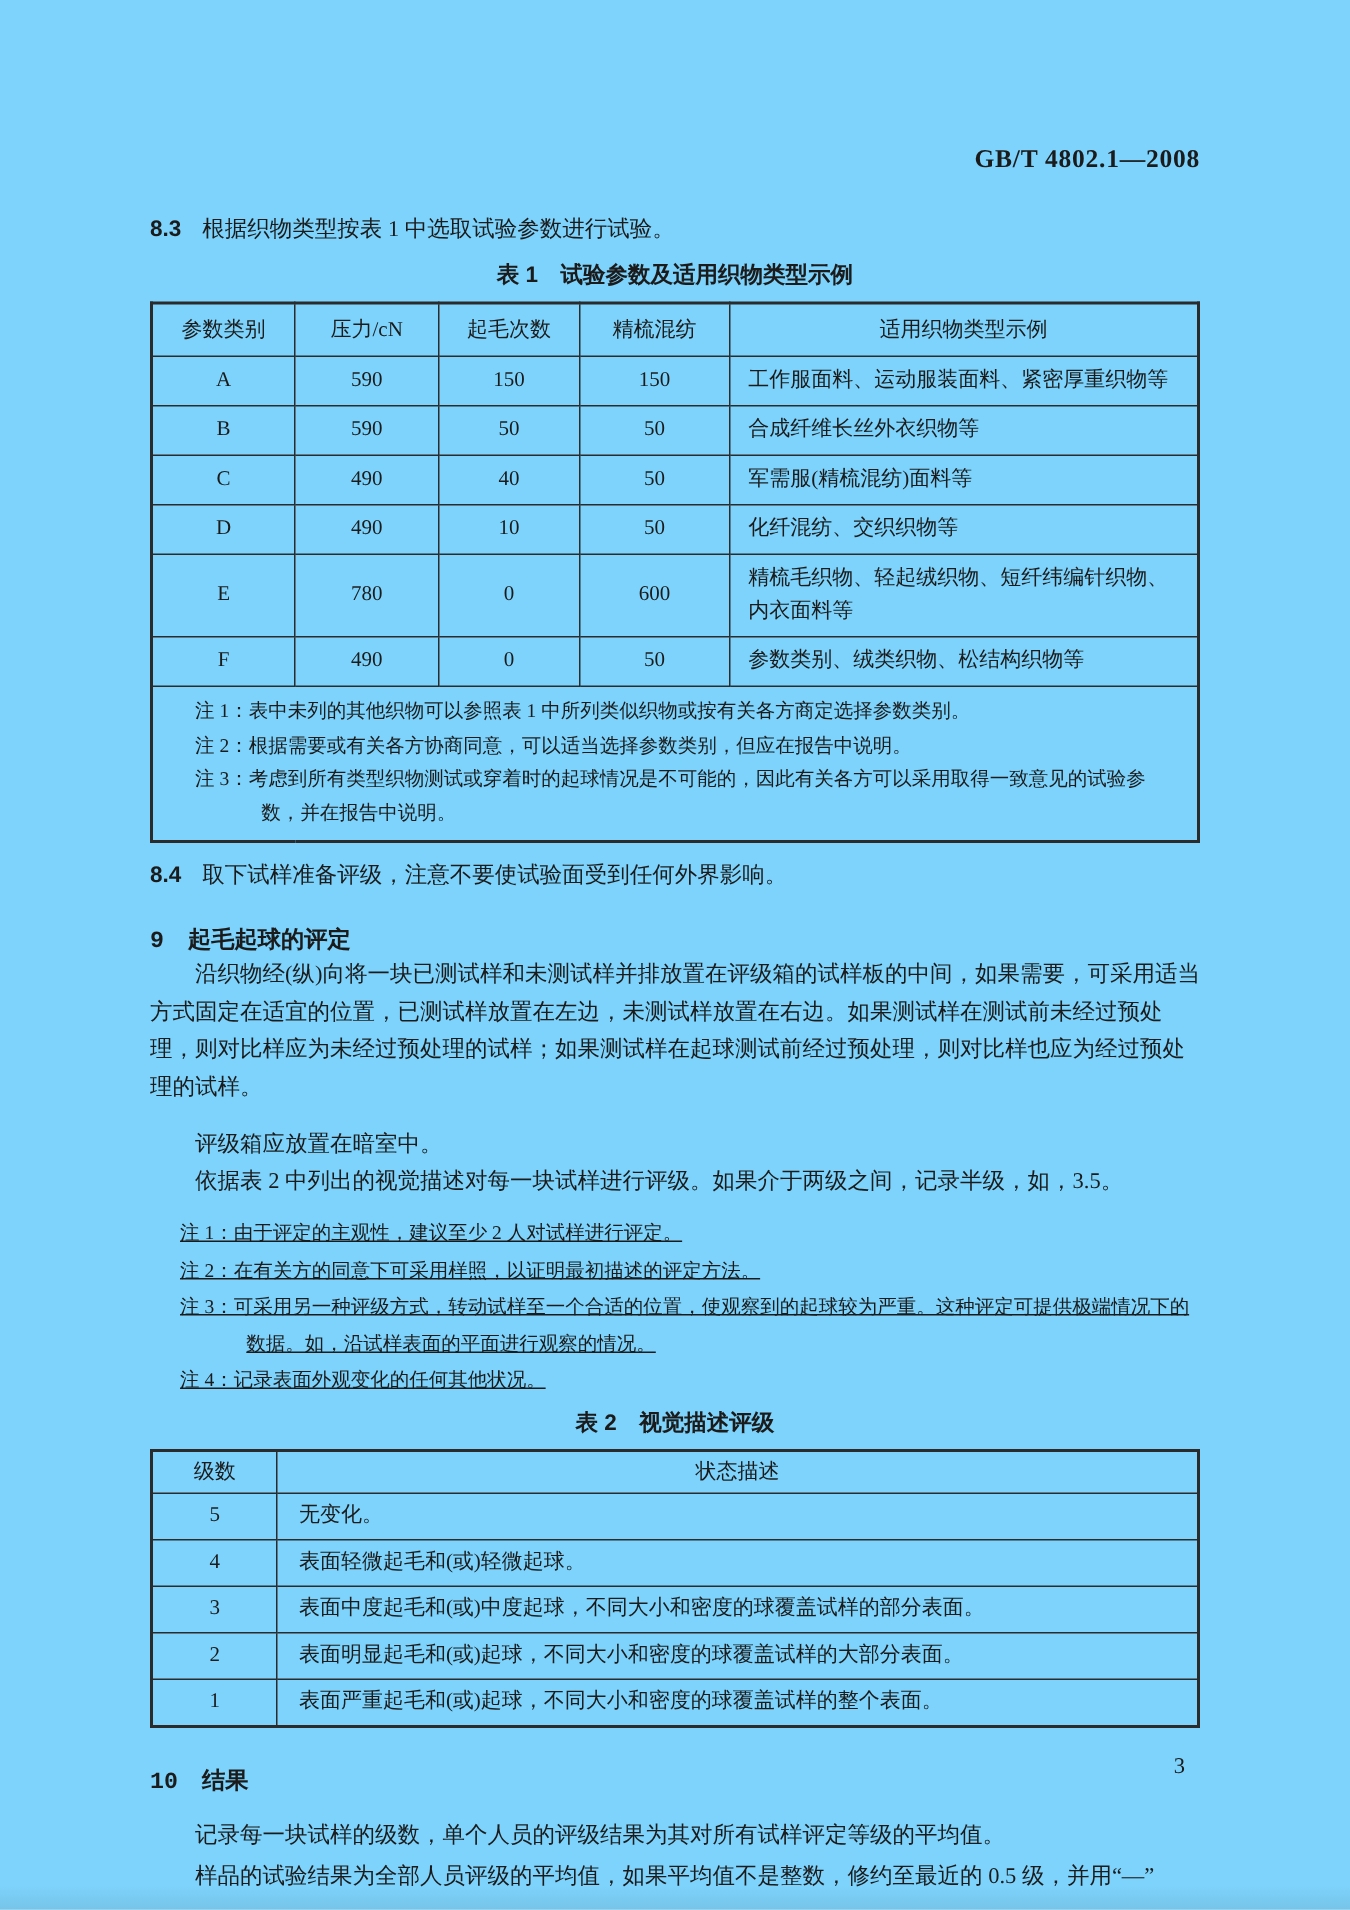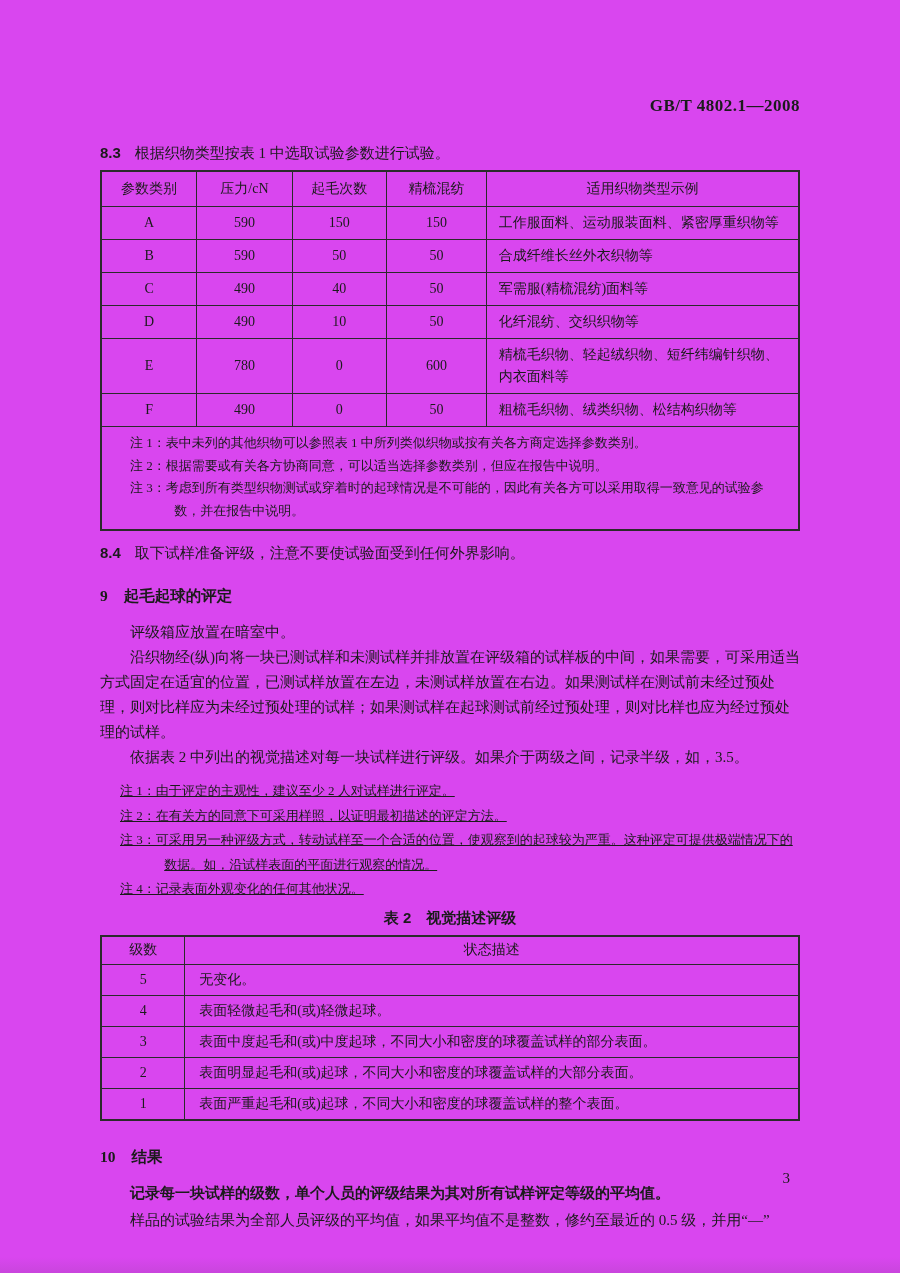--- a/index.html
+++ b/index.html
@@ -6,21 +6,21 @@
   body {
     width:900px; height:1273px;
     background:#f4f4f2;
     font-family:"Liberation Serif","DejaVu Serif",serif;
     color:#1b1b1b;
     position:relative;
     overflow:hidden;
   }
   .page {
     position:absolute; inset:0;
-    background:#d946ef;
+    background:#7dd3fc;
     padding:96px 100px 0 100px;
     box-sizing:border-box;
   }
   .doc-number {
     text-align:right;
     font-size:17px;
     font-weight:bold;
     letter-spacing:0.5px;
     height:20px;
     line-height:20px;
@@ -54,21 +54,21 @@
   td.c { text-align:center; height:22px; }
   td.l { text-align:left; padding-left:12px; padding-right:10px; }
   .notes-cell { padding:5px 16px 7px 28px; }
   .tnote {
     font-size:13px; line-height:22.5px;
     padding-left:3.4em; text-indent:-3.4em;
   }
   
   .sec-h {
     margin-top:21px;
-    font-family:Liberation Serif, serif;
+    font-family:Liberation Mono, monospace;
     font-weight:bold; font-size:15.5px; height:22px; line-height:22px;
   }
   .sec-h .h-num { margin-right:16px; }
   
   .para {
     font-size:15px; line-height:25px;
     text-indent:2em; margin:0;
   }
   .para.first { margin-top:13px; }
   
@@ -95,20 +95,21 @@
 <body>
 
 <div class="page">
 
   <div class="doc-number">GB/T 4802.1—2008</div>
 
   <div class="clause">
     <span class="c-num">8.3</span><span>根据织物类型按表 1 中选取试验参数进行试验。</span>
   </div>
 
+  <div class="tbl-title">表 1　试验参数及适用织物类型示例</div>
 
   <table id="table1">
     <colgroup>
       <col style="width:13.7%">
         <col style="width:13.7%">
         <col style="width:13.5%">
         <col style="width:14.3%">
         <col>
     </colgroup>
     <thead>
@@ -154,42 +155,42 @@
         <td class="c">780</td>
         <td class="c">0</td>
         <td class="c">600</td>
         <td class="l">精梳毛织物、轻起绒织物、短纤纬编针织物、内衣面料等</td>
       </tr>
       <tr>
         <td class="c">F</td>
         <td class="c">490</td>
         <td class="c">0</td>
         <td class="c">50</td>
-        <td class="l">粗梳毛织物、绒类织物、松结构织物等</td>
+        <td class="l">参数类别、绒类织物、松结构织物等</td>
       </tr>
       <tr>
         <td class="notes-cell" colspan="5">
           <div class="tnote">注 1：表中未列的其他织物可以参照表 1 中所列类似织物或按有关各方商定选择参数类别。</div>
           <div class="tnote">注 2：根据需要或有关各方协商同意，可以适当选择参数类别，但应在报告中说明。</div>
           <div class="tnote">注 3：考虑到所有类型织物测试或穿着时的起球情况是不可能的，因此有关各方可以采用取得一致意见的试验参数，并在报告中说明。</div>
         </td>
       </tr>
     </tbody>
   </table>
 
   <div class="clause" style="margin-top:11px;">
     <span class="c-num">8.4</span><span>取下试样准备评级，注意不要使试验面受到任何外界影响。</span>
   </div>
 
   <div class="sec-h">
     <span class="h-num">9</span><span>起毛起球的评定</span>
   </div>
 
+  <p class="para">沿织物经(纵)向将一块已测试样和未测试样并排放置在评级箱的试样板的中间，如果需要，可采用适当方式固定在适宜的位置，已测试样放置在左边，未测试样放置在右边。如果测试样在测试前未经过预处理，则对比样应为未经过预处理的试样；如果测试样在起球测试前经过预处理，则对比样也应为经过预处理的试样。</p>
   <p class="para first">评级箱应放置在暗室中。</p>
-  <p class="para">沿织物经(纵)向将一块已测试样和未测试样并排放置在评级箱的试样板的中间，如果需要，可采用适当方式固定在适宜的位置，已测试样放置在左边，未测试样放置在右边。如果测试样在测试前未经过预处理，则对比样应为未经过预处理的试样；如果测试样在起球测试前经过预处理，则对比样也应为经过预处理的试样。</p>
   <p class="para">依据表 2 中列出的视觉描述对每一块试样进行评级。如果介于两级之间，记录半级，如，3.5。</p>
 
   <div class="notes9">
     <div class="note9">注 1：由于评定的主观性，建议至少 2 人对试样进行评定。</div>
     <div class="note9">注 2：在有关方的同意下可采用样照，以证明最初描述的评定方法。</div>
     <div class="note9">注 3：可采用另一种评级方式，转动试样至一个合适的位置，使观察到的起球较为严重。这种评定可提供极端情况下的数据。如，沿试样表面的平面进行观察的情况。</div>
     <div class="note9">注 4：记录表面外观变化的任何其他状况。</div>
   </div>
 
   <div class="tbl-title t2-title">表 2　视觉描述评级</div>
@@ -227,19 +228,19 @@
         <td class="l">表面严重起毛和(或)起球，不同大小和密度的球覆盖试样的整个表面。</td>
       </tr>
     </tbody>
   </table>
 
   <div class="sec-h" style="margin-top:25px;">
     <span class="h-num">10</span><span>结果</span>
   </div>
 
   <div class="result-block">
-    <p class="para" style="line-height:27px;font-weight:bold;">记录每一块试样的级数，单个人员的评级结果为其对所有试样评定等级的平均值。</p>
+    <p class="para" style="line-height:27px;">记录每一块试样的级数，单个人员的评级结果为其对所有试样评定等级的平均值。</p>
     <p class="para" style="line-height:27px;">样品的试验结果为全部人员评级的平均值，如果平均值不是整数，修约至最近的 0.5 级，并用“—”</p>
   </div>
 
   <div class="page-number">3</div>
   <div class="scan-smudge"></div>
 </div>
 
 </body></html>

